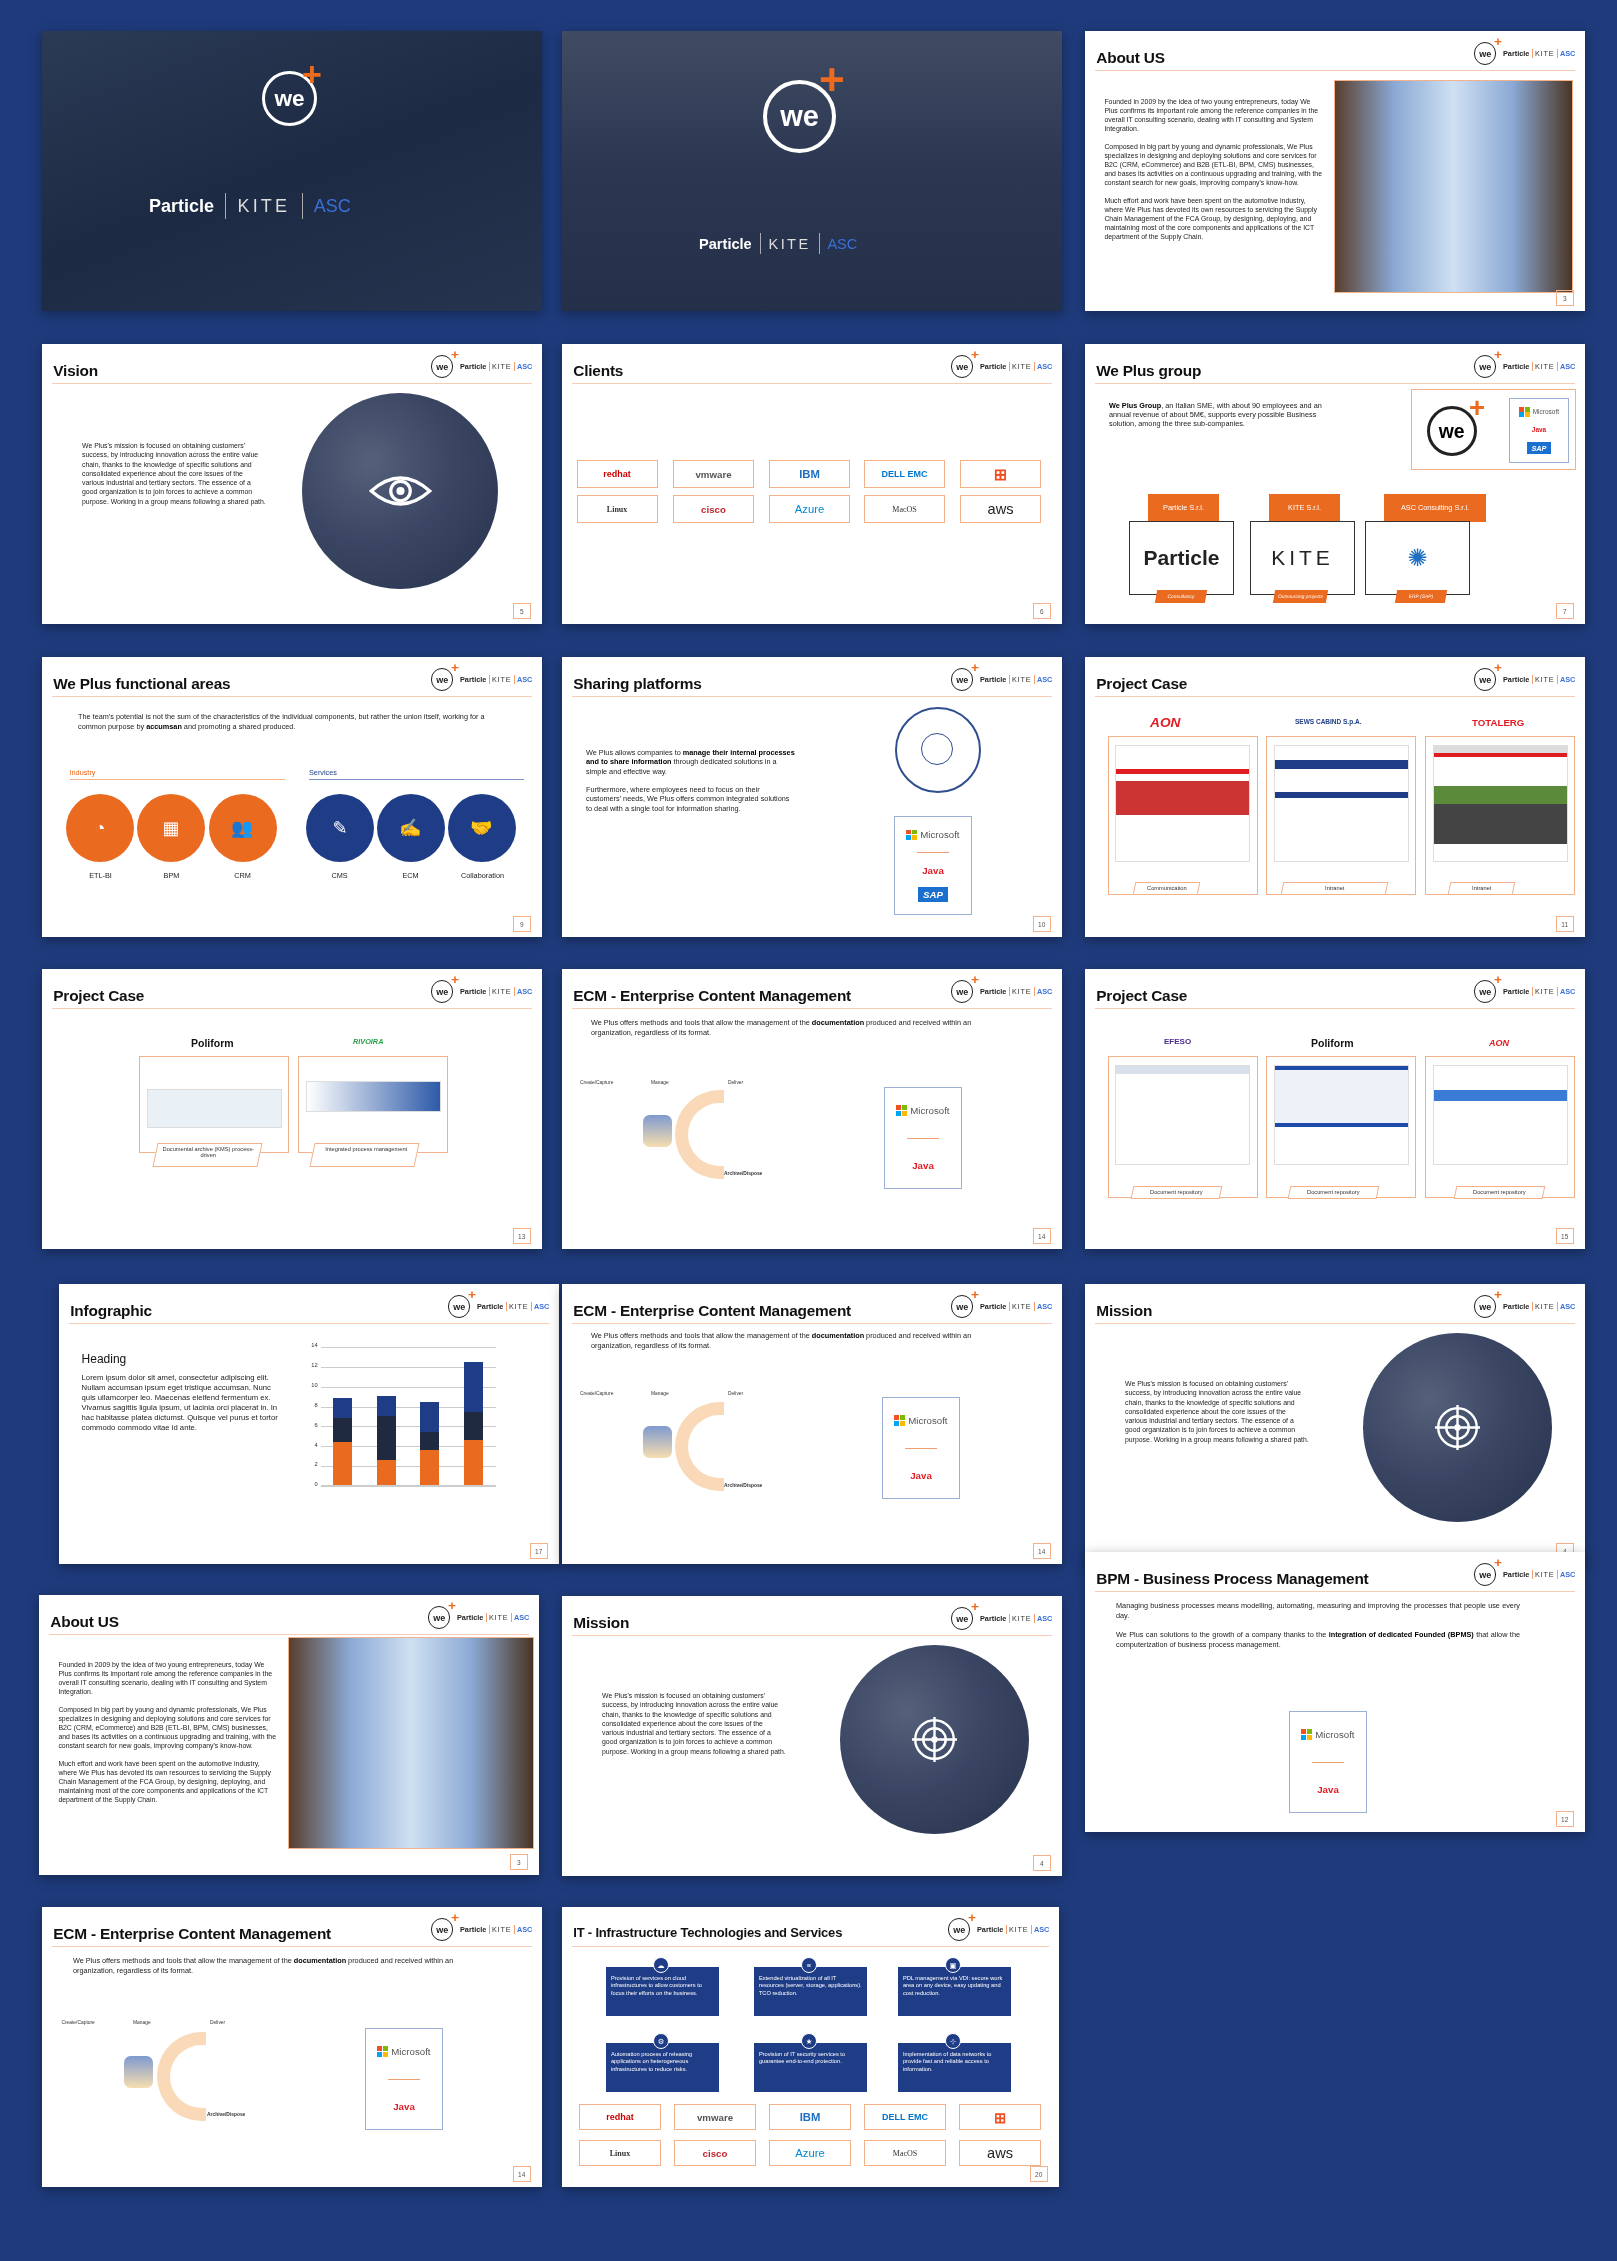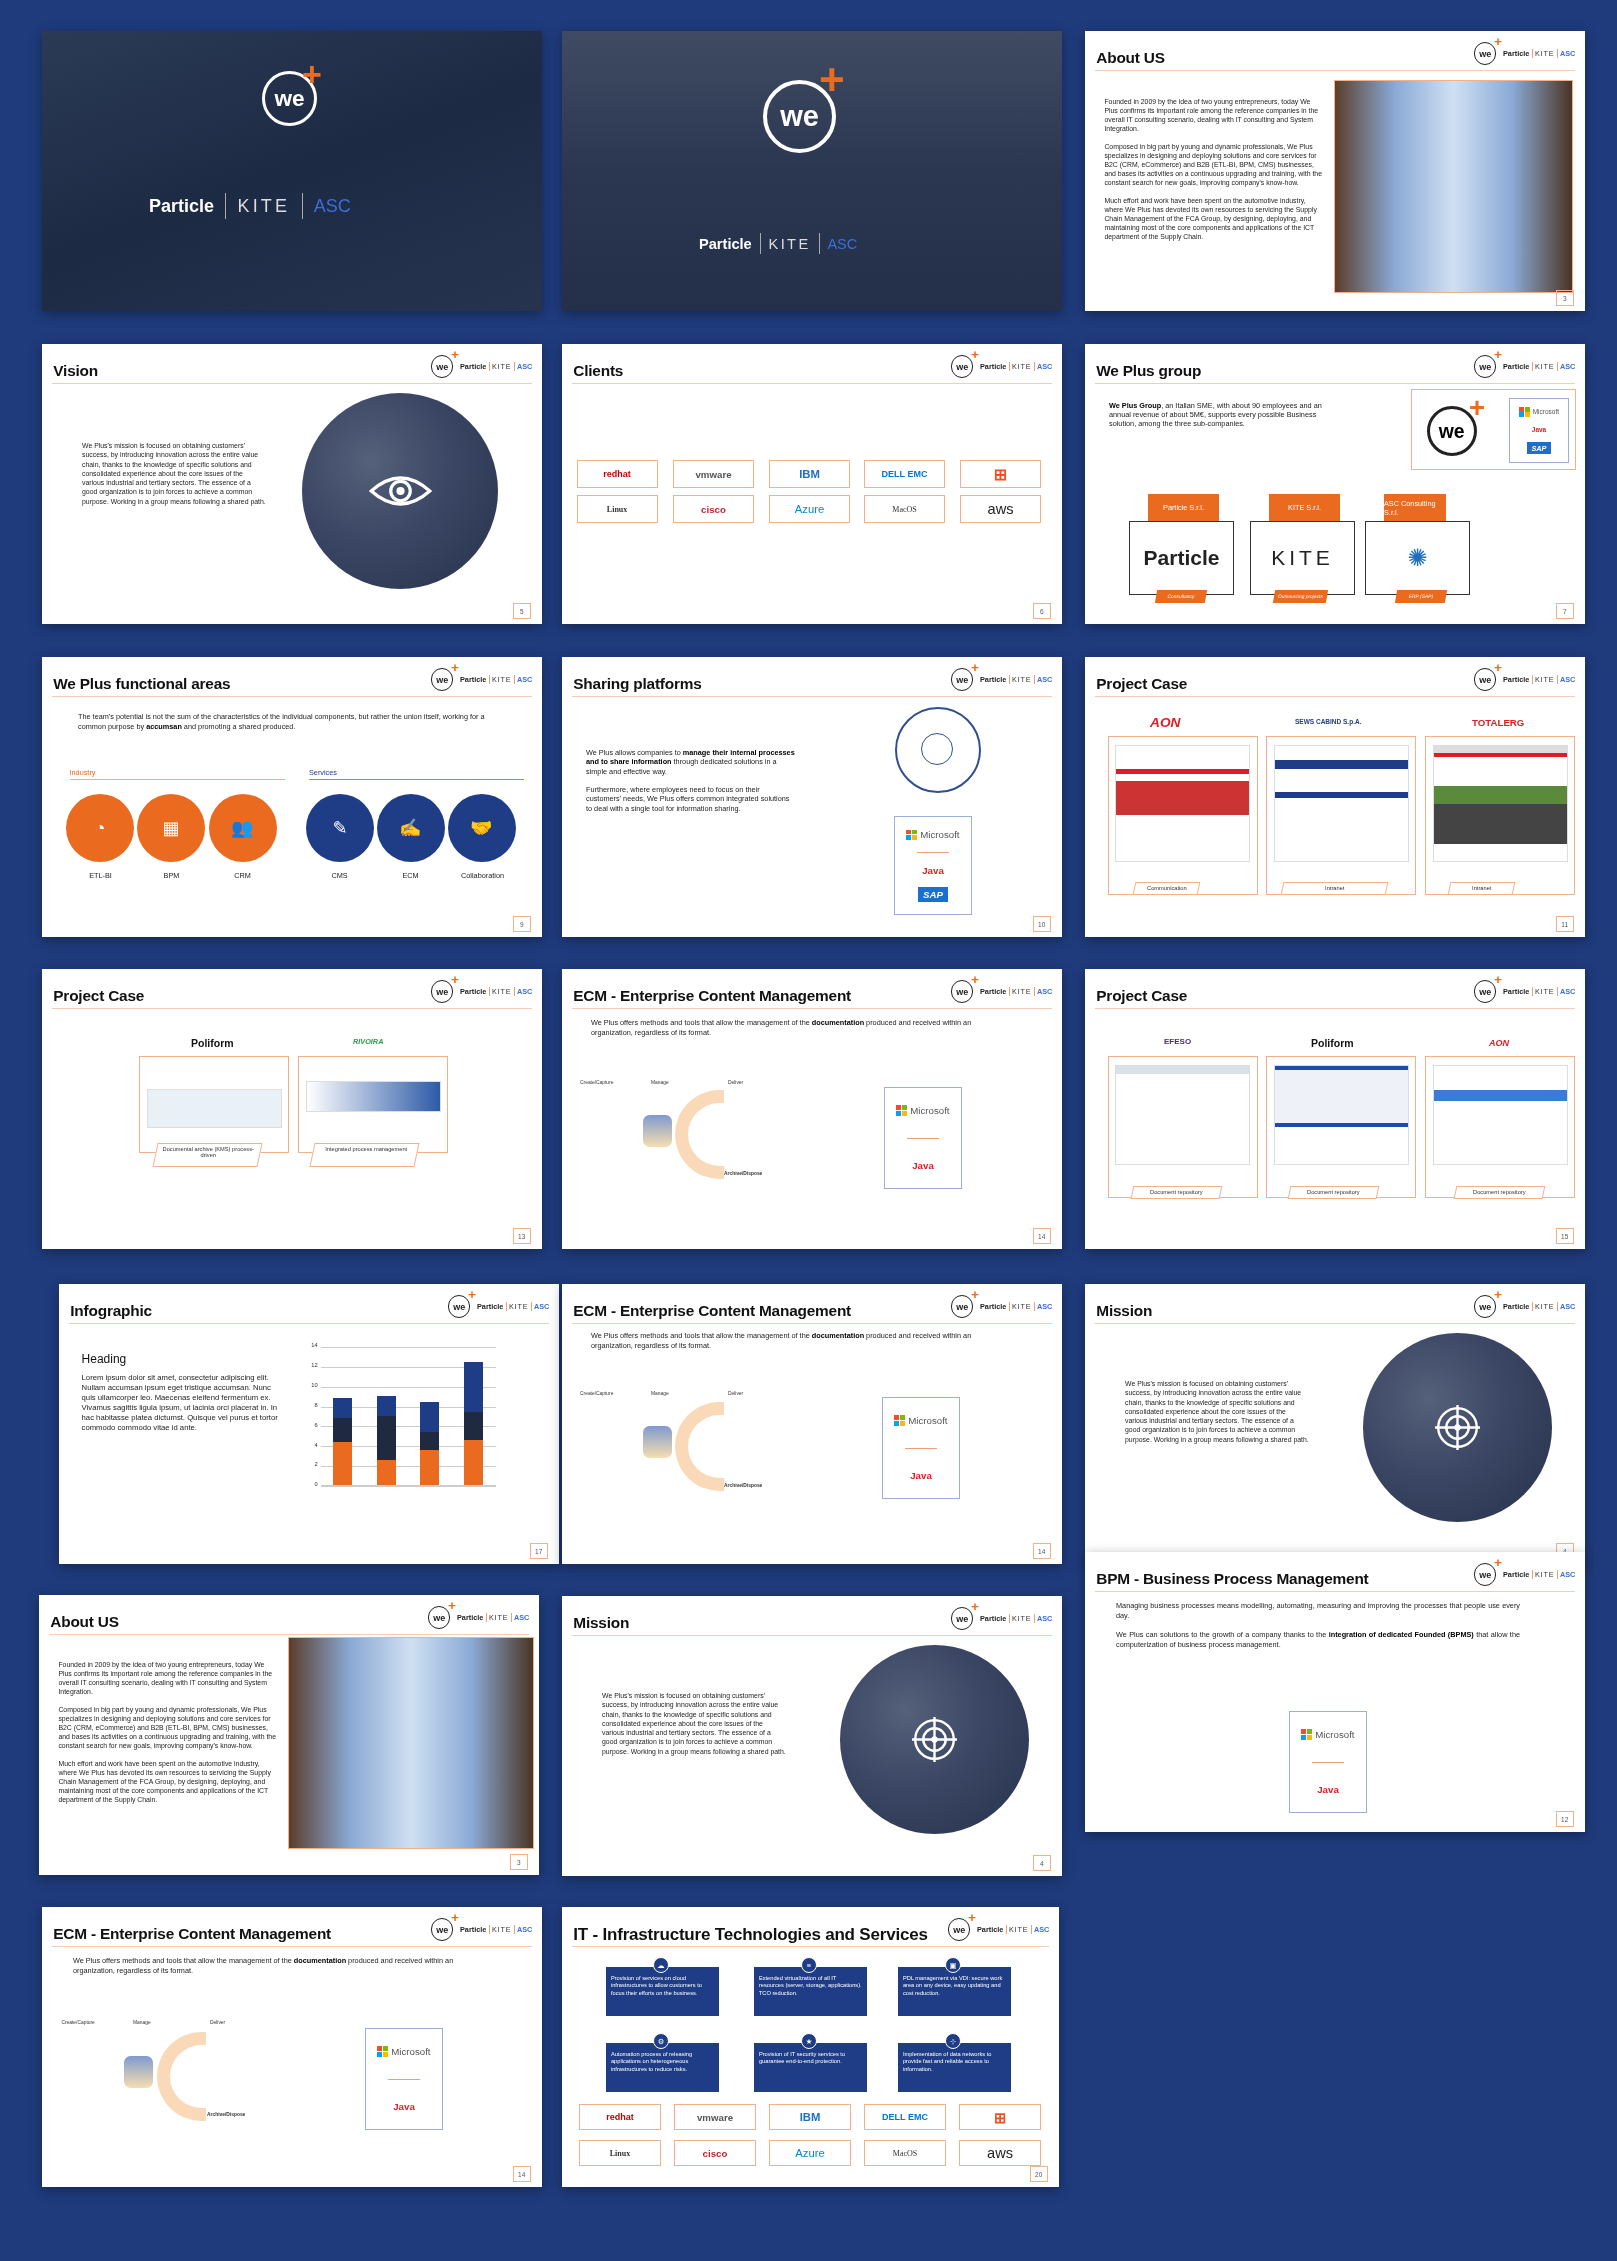--- a/index.html
+++ b/index.html
@@ -180,21 +180,21 @@
     <div style="position:absolute;left:63px;top:150px;width:71px;height:27.5px;background:#ea6a20;color:#fff;font-size:7.3px;display:flex;align-items:center;justify-content:center">Particle S.r.l.</div>
     <div style="position:absolute;left:44px;top:177px;width:105px;height:74px;border:1.2px solid #333;background:#fff;font-size:21px;font-weight:bold;color:#222;display:flex;align-items:center;justify-content:center">Particle</div>
     <div style="position:absolute;left:71px;top:246px;width:50px;height:13px;background:#ea6a20;color:#fff;font-size:4.9px;display:flex;align-items:center;justify-content:center;transform:skewX(-10deg)">Consultancy</div>
   </div>
   <div>
     <div style="position:absolute;left:184px;top:150px;width:71px;height:27.5px;background:#ea6a20;color:#fff;font-size:7.3px;display:flex;align-items:center;justify-content:center">KITE S.r.l.</div>
     <div style="position:absolute;left:165px;top:177px;width:105px;height:74px;border:1.2px solid #333;background:#fff;font-size:21px;letter-spacing:4px;color:#222;display:flex;align-items:center;justify-content:center">KITE</div>
     <div style="position:absolute;left:189px;top:246px;width:53px;height:13px;background:#ea6a20;color:#fff;font-size:4.9px;display:flex;align-items:center;justify-content:center;transform:skewX(-10deg)">Outsourcing projects</div>
   </div>
   <div>
-    <div style="position:absolute;left:299px;top:150px;width:62px;height:27.5px;background:#ea6a20;color:#fff;font-size:7.3px;display:flex;align-items:center;justify-content:center">ASC Consulting S.r.l.</div>
+    <div style="position:absolute;left:299px;top:150px;width:102px;height:27.5px;background:#ea6a20;color:#fff;font-size:7.3px;display:flex;align-items:center;justify-content:center">ASC Consulting S.r.l.</div>
     <div style="position:absolute;left:280px;top:177px;width:105px;height:74px;border:1.2px solid #333;background:#fff;color:#1f6fc1;font-size:24px;display:flex;align-items:center;justify-content:center">✺</div>
     <div style="position:absolute;left:311px;top:246px;width:50px;height:13px;background:#ea6a20;color:#fff;font-size:4.9px;display:flex;align-items:center;justify-content:center;transform:skewX(-10deg)">ERP (SAP)</div>
   </div>
   <div class="pg">7</div>
 </div>
 
 <div class="slide" style="left:42px;top:657px">
   <div class="hdr">
     <span class="ttl">We Plus functional areas</span>
     <div class="brand">
@@ -629,21 +629,21 @@
         <span>Microsoft</span>
       </div>
     <div class="hsep"></div>
     <div class="java">Java</div>
   </div>
   <div class="pg">14</div>
 </div>
 
 <div class="slide" style="left:562px;top:1907px;width:497px">
   <div class="hdr">
-    <span class="ttl" style="font-size:17px">IT -  Infrastructure Technologies and Services</span>
+    <span class="ttl" style="font-size:13px">IT -  Infrastructure Technologies and Services</span>
     <div class="brand">
         <div class="we-mini">we</div>
         <div class="subs">
           <span>Particle</span>
           <span class="sep"></span>
           <span class="k">KITE</span>
           <span class="sep"></span>
           <span class="a">ASC</span>
         </div>
       </div>

